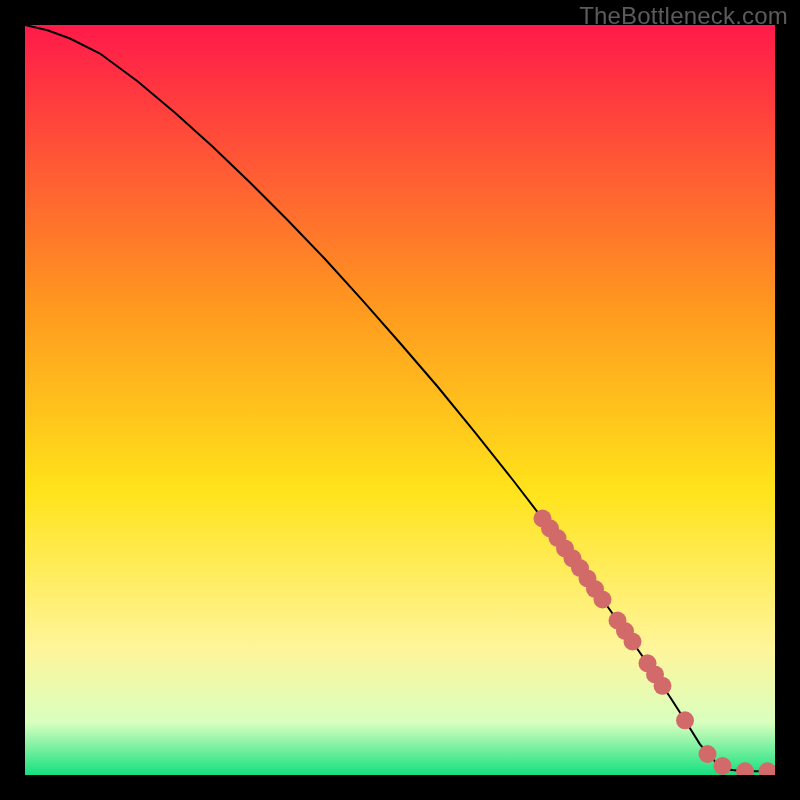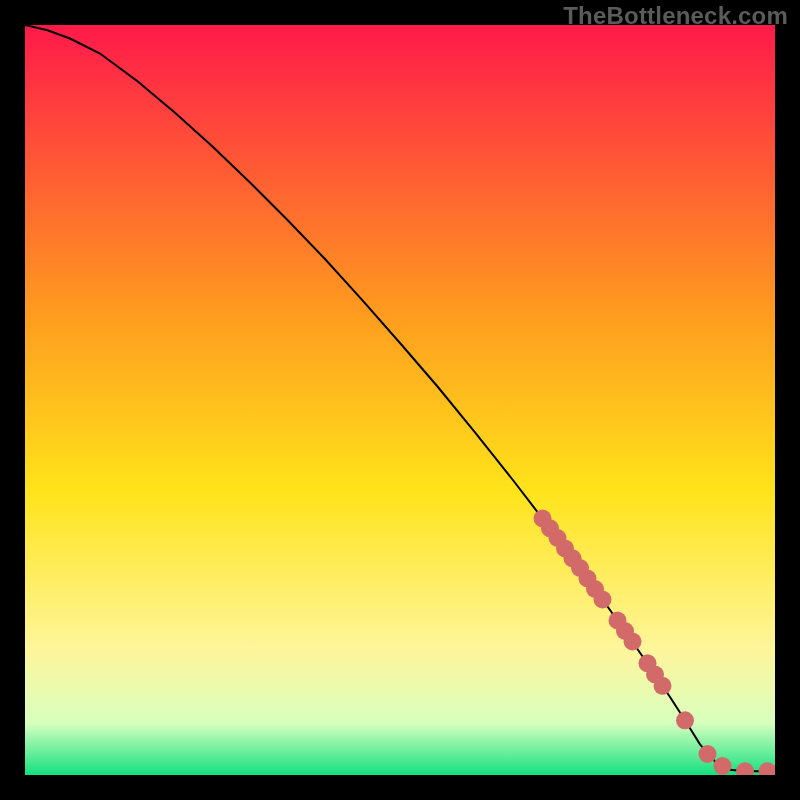--- a/index.html
+++ b/index.html
@@ -16,21 +16,21 @@
     width: 800px;
     height: 800px;
     background: #000;
   }
   .watermark {
     position: absolute;
     top: 2px;
     right: 12px;
     color: #5b5b5b;
     font-size: 24px;
-    font-weight: 700;
+    font-weight: 400;
     letter-spacing: 0.2px;
     user-select: none;
   }
   .plot {
     position: absolute;
     left: 25px;
     top: 25px;
     width: 750px;
     height: 750px;
     

